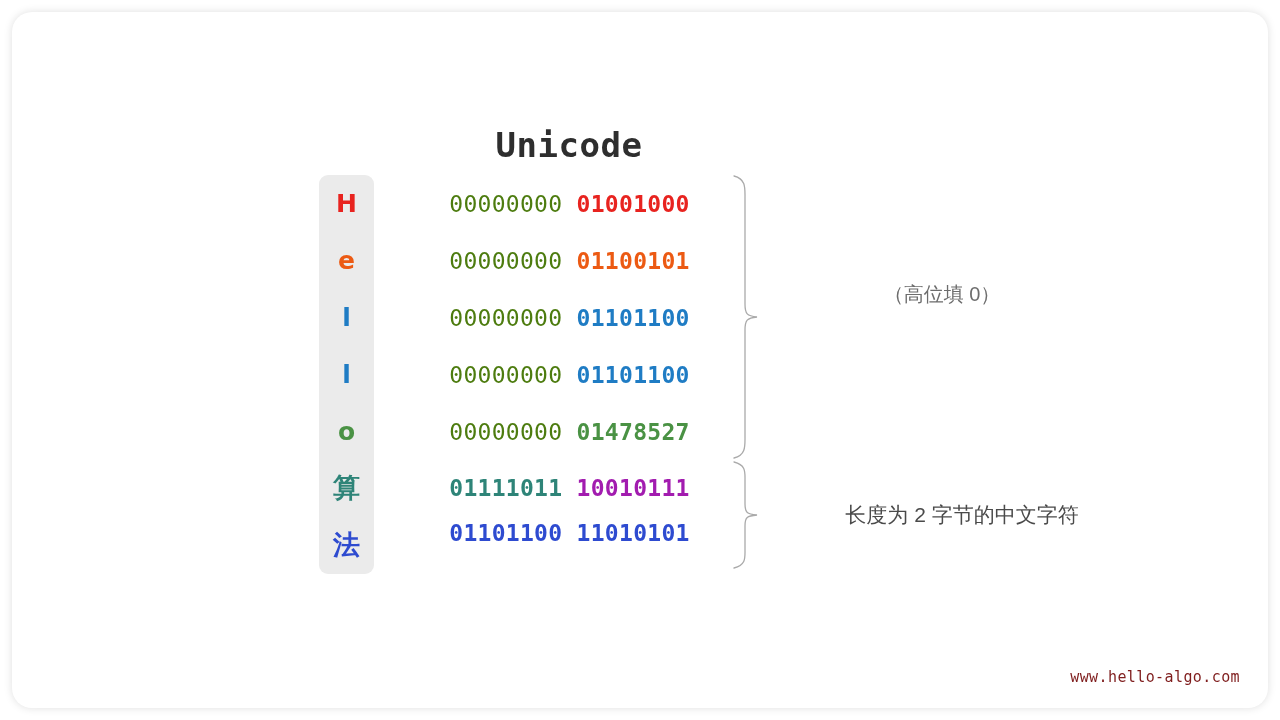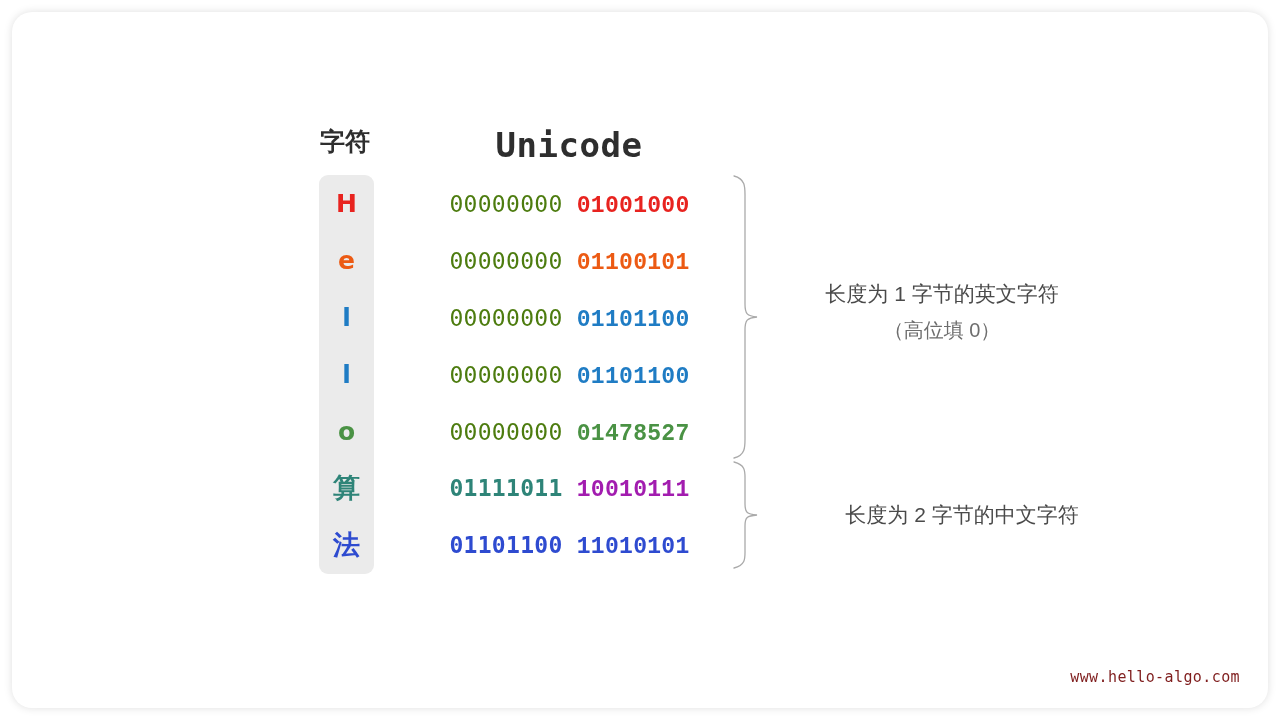--- a/index.html
+++ b/index.html
@@ -90,21 +90,20 @@
   }
   .bits-high {
     color: #4d7c0f;
     font-weight: normal;
   }
   .bits-high.strong {
     font-weight: bold;
   }
   .bits-low {
     font-weight: bold;
-    font-family: Liberation Mono, monospace;
   }
 
   
   #brace-group-1, #brace-group-2 {
     position: absolute;
   }
   #brace-group-1 { left: 718px; top: 160px; }
   #brace-group-2 { left: 718px; top: 446px; }
 
   
@@ -142,57 +141,55 @@
     color: #7f1d1d;
     font-family: "DejaVu Sans Mono", "Liberation Mono", monospace;
     letter-spacing: 0.4px;
   }
 </style>
 </head>
 <body>
 
 <div id="figure-card">
 
-  <div class="col-header" id="header-char">字符</div>
 
   <div class="col-header" id="header-unicode">Unicode</div>
 
   <div id="char-column-strip"></div>
 
   <div id="rows-container">
       <div class="row-char" style="top: 175px; color: rgb(232, 35, 31);">H</div>
       <div class="row-bits" style="top: 175px;"><span class="bits-high">00000000</span> <span class="bits-low" style="color: rgb(232, 35, 31);">01001000</span></div>
       <div class="row-char" style="top: 232px; color: rgb(236, 90, 19);">e</div>
       <div class="row-bits" style="top: 232px;"><span class="bits-high">00000000</span> <span class="bits-low" style="color: rgb(236, 90, 19);">01100101</span></div>
       <div class="row-char" style="top: 289px; color: rgb(31, 124, 196);">l</div>
       <div class="row-bits" style="top: 289px;"><span class="bits-high">00000000</span> <span class="bits-low" style="color: rgb(31, 124, 196);">01101100</span></div>
       <div class="row-char" style="top: 346px; color: rgb(31, 124, 196);">l</div>
       <div class="row-bits" style="top: 346px;"><span class="bits-high">00000000</span> <span class="bits-low" style="color: rgb(31, 124, 196);">01101100</span></div>
       <div class="row-char" style="top: 403px; color: rgb(74, 146, 68);">o</div>
       <div class="row-bits" style="top: 403px;"><span class="bits-high">00000000</span> <span class="bits-low" style="color: rgb(74, 146, 68);">01478527</span></div>
       <div class="row-char cjk" style="top: 459px; color: rgb(46, 132, 120);">算</div>
       <div class="row-bits" style="top: 459px;"><span class="bits-high strong" style="color: rgb(46, 132, 120);">01111011</span> <span class="bits-low" style="color: #a21caf;">10010111</span></div>
       <div class="row-char cjk" style="top: 516px; color: rgb(46, 75, 208);">法</div>
-      <div class="row-bits" style="top: 516px;"><span class="bits-high strong" style="color: rgb(46, 75, 208);">01101100</span> <span class="bits-low" style="color: rgb(46, 75, 208);">11010101</span></div>
+      <div class="row-bits" style="top: 504px;"><span class="bits-high strong" style="color: rgb(46, 75, 208);">01101100</span> <span class="bits-low" style="color: rgb(46, 75, 208);">11010101</span></div>
     </div>
 
   <div id="brace-group-1">
     <svg width="34" height="290" viewBox="0 0 34 290" fill="none" aria-hidden="true">
       <path d="M4 4 C 16 7, 15 16, 15 26 L 15 132 C 15 142, 17 144, 27 145 C 17 146, 15 148, 15 158 L 15 264 C 15 274, 16 283, 4 286" stroke="#aaaaaa" stroke-width="1.3" fill="none" stroke-linecap="round"></path>
     </svg>
   </div>
 
   <div id="brace-group-2">
     <svg width="34" height="114" viewBox="0 0 34 114" fill="none" aria-hidden="true">
       <path d="M4 4 C 16 7, 15 14, 15 22 L 15 46 C 15 55, 17 56, 27 57 C 17 58, 15 59, 15 68 L 15 92 C 15 100, 16 107, 4 110" stroke="#aaaaaa" stroke-width="1.3" fill="none" stroke-linecap="round"></path>
     </svg>
   </div>
 
   <div class="annotation" id="annotation-1">
-    <div>长度为 1 字节的英文字符</div>
     <div class="anno-line2">（高位填 0）</div>
   </div>
 
   <div class="annotation" id="annotation-2">
     <div>长度为 2 字节的中文字符</div>
   </div>
 
   <div id="watermark">www.hello-algo.com</div>
 
 </div>

